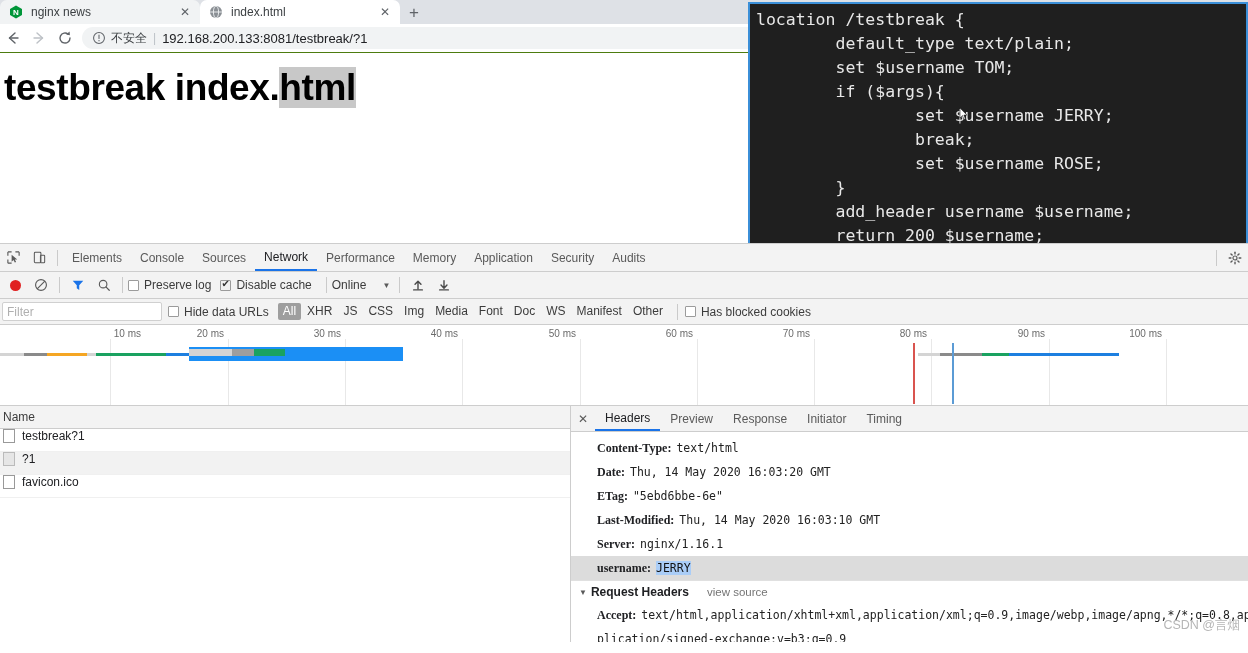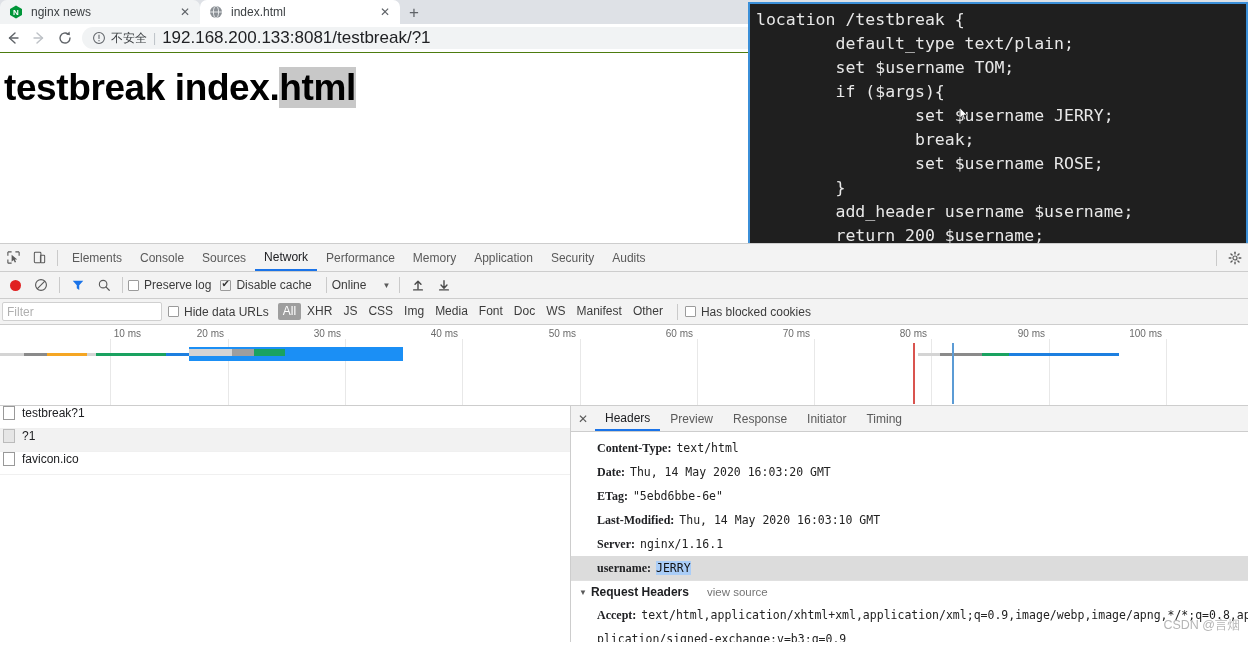--- a/index.html
+++ b/index.html
@@ -51,21 +51,21 @@
   .navbtn.disabled { color: #bdc1c6; }
   .omnibox {
     flex: 1 1 auto; height: 22px; margin: 0 8px 0 4px;
     background: #f1f3f4; border-radius: 11px;
     display: flex; align-items: center; padding: 0 10px;
     box-sizing: border-box; max-width: 1232px;
   }
   .omni-info { flex: none; margin-right: 5px; color: #5f6368; display: flex; }
   .omni-notsecure { font-size: 12px; color: #3c4043; white-space: nowrap; }
   .omni-sep { color: #bdc1c6; margin: 0 6px; font-size: 12px; }
-  .omni-url { font-size: 17px; color: #202124; white-space: nowrap; }
+  .omni-url { font-size: 13px; color: #202124; white-space: nowrap; }
 
   
   .pagearea {
     position: absolute; left: 0; top: 53px; width: 1248px; height: 190px;
     background: #ffffff; overflow: hidden;
   }
   .page-h1 {
     margin: 14px 0 0 0; padding: 0 0 0 4px;
     font-size: 37px; font-weight: bold; color: #000;
     letter-spacing: -0.4px; white-space: nowrap;
@@ -496,20 +496,23 @@
         </div>
       <div id="ov-markers">
           <div style="position: absolute; left: 913px; top: 18px; width: 1.5px; height: 61px; background: rgb(217, 84, 79);"></div>
           <div style="position: absolute; left: 952px; top: 18px; width: 1.5px; height: 61px; background: rgb(91, 155, 213);"></div>
         </div>
     </div>
 
     <div class="dt-split">
 
       <div class="req-list">
+        <div class="req-head">
+          <span>Name</span>
+        </div>
 
         <div class="req-row">
           <span class="req-ficon"></span>
           <span>testbreak?1</span>
         </div>
         <div class="req-row alt">
           <span class="req-ficon gray"></span>
           <span>?1</span>
         </div>
         <div class="req-row">

